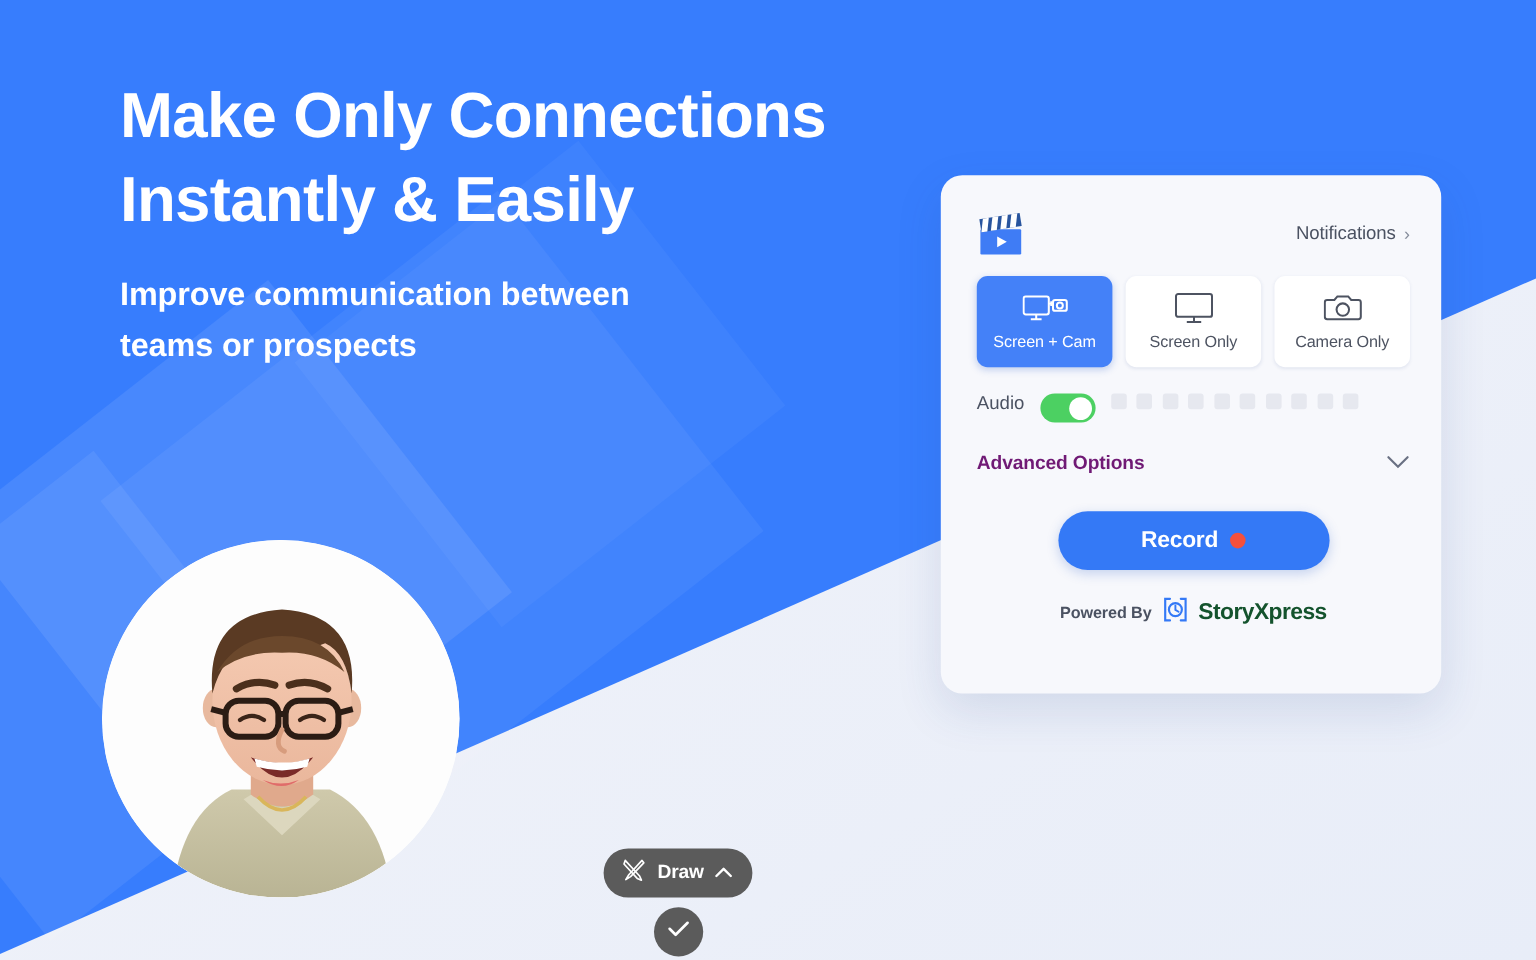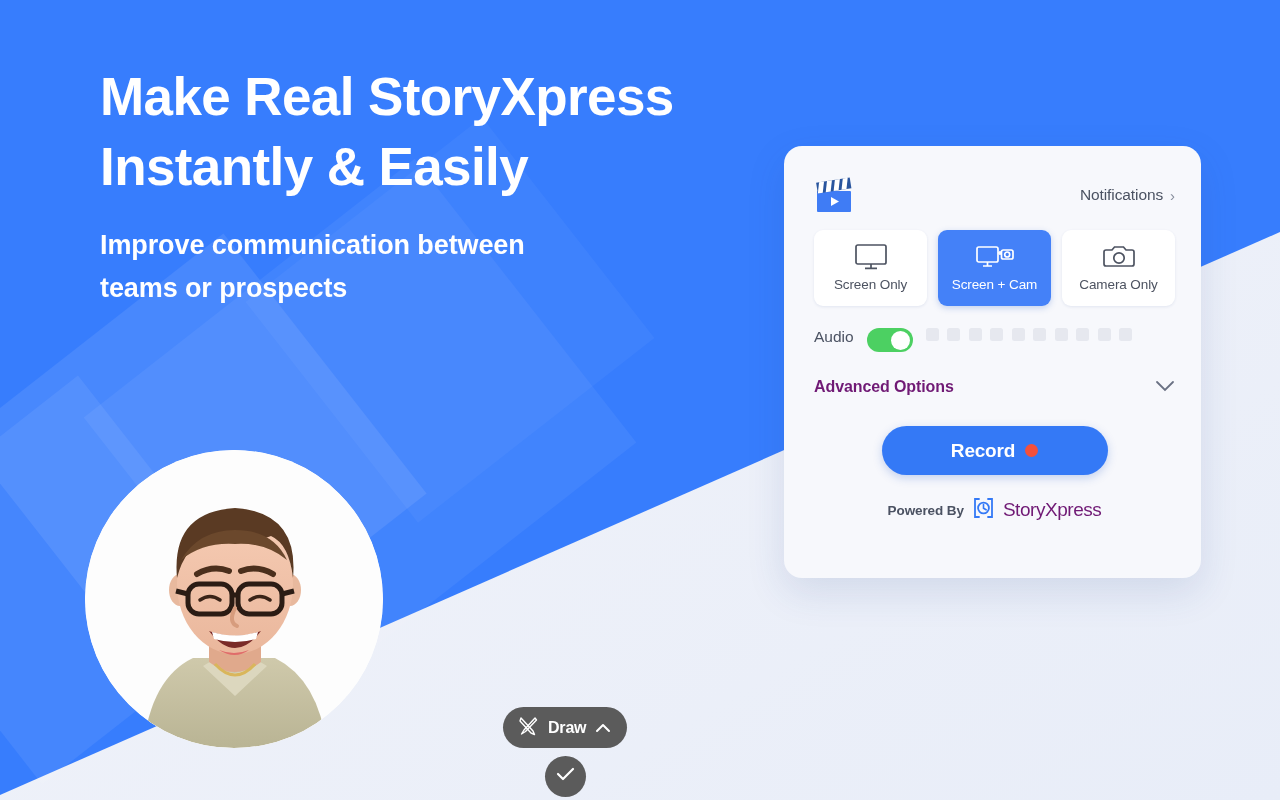--- a/index.html
+++ b/index.html
@@ -149,21 +149,21 @@
   }
   .record-btn .dot {
     width: 13px; height: 13px; border-radius: 50%; background: #f4503c;
   }
 
   .powered {
     margin-top: 22px;
     display: flex; align-items: center; justify-content: center; gap: 8px;
   }
   .powered .pb { font-size: 13.5px; color: #4b5262; font-weight: 600; letter-spacing: -0.1px; }
-  .powered .brand { font-size: 19px; color: #701a75; font-weight: 400; letter-spacing: -0.45px; }
+  .powered .brand { font-size: 19px; color: #14532d; font-weight: 700; letter-spacing: -0.45px; }
 
   
   .toolbar {
     position: absolute;
     left: 503px; top: 707px;
     display: flex; align-items: center; gap: 8px; flex-direction: column;
   }
   .tb-pill {
     height: 41px; border-radius: 21px;
     background: #5b5b5b;
@@ -188,21 +188,21 @@
   <div class="bg-white-layer"></div>
 
   <div class="bg-blue"></div>
   <div class="deco d1"></div>
   <div class="deco d2"></div>
   <div class="deco d3"></div>
   <div class="deco d4"></div>
 
   <div class="hero">
     <h1>
-      <span>Make Real StoryXpress</span><br>
+      <span>Make Only Connections</span><br>
       <span>Instantly &amp; Easily</span>
     </h1>
     <p>
       <span>Improve communication between</span><br>
       <span>teams or prospects</span>
     </p>
   </div>
 
   <div class="avatar">
     <svg class="person" viewBox="0 0 298 298">
@@ -279,45 +279,45 @@
         </svg>
       </span>
       <div class="notif">
         <span>Notifications</span>
         <span class="chev">›</span>
       </div>
     </div>
 
     <div class="modes">
 
-      <div class="mode">
-        <span class="m-icon">
-          <svg width="32" height="26" viewBox="0 0 32 26" fill="none" stroke="#4d5361" stroke-width="1.7">
-            <rect x="1" y="1" width="30" height="19" rx="1.8"></rect>
-            <path d="M16 20 v4 M10 24.3 h12"></path>
-          </svg>
-        </span>
-        <span class="m-label">Screen Only</span>
-      </div>
-
       <div class="mode active">
         <span class="m-icon">
           <svg width="38" height="25" viewBox="0 0 38 25" fill="none" stroke="#ffffff" stroke-width="1.7">
             <rect x="1" y="2" width="21" height="15" rx="1.8"></rect>
             <path d="M11.5 17 v4 M7 21 h9"></path>
             <path d="M22 8 h4 M24 6 v4" stroke-width="1.6"></path>
             <rect x="25.5" y="5" width="11.5" height="9" rx="1.8"></rect>
             <circle cx="31.2" cy="9.5" r="2.5"></circle>
           </svg>
         </span>
         <span class="m-label">Screen + Cam</span>
       </div>
 
       <div class="mode">
         <span class="m-icon">
+          <svg width="32" height="26" viewBox="0 0 32 26" fill="none" stroke="#4d5361" stroke-width="1.7">
+            <rect x="1" y="1" width="30" height="19" rx="1.8"></rect>
+            <path d="M16 20 v4 M10 24.3 h12"></path>
+          </svg>
+        </span>
+        <span class="m-label">Screen Only</span>
+      </div>
+
+      <div class="mode">
+        <span class="m-icon">
           <svg width="32" height="24" viewBox="0 0 32 24" fill="none" stroke="#4d5361" stroke-width="1.7">
             <path d="M1 7 a2 2 0 0 1 2-2 h6 l2.5-3 h9 l2.5 3 h6 a2 2 0 0 1 2 2 v12 a2 2 0 0 1 -2 2 h-26 a2 2 0 0 1 -2-2 z"></path>
             <circle cx="16" cy="13" r="5.2"></circle>
           </svg>
         </span>
         <span class="m-label">Camera Only</span>
       </div>
     </div>
 
     <div class="audio-row">

